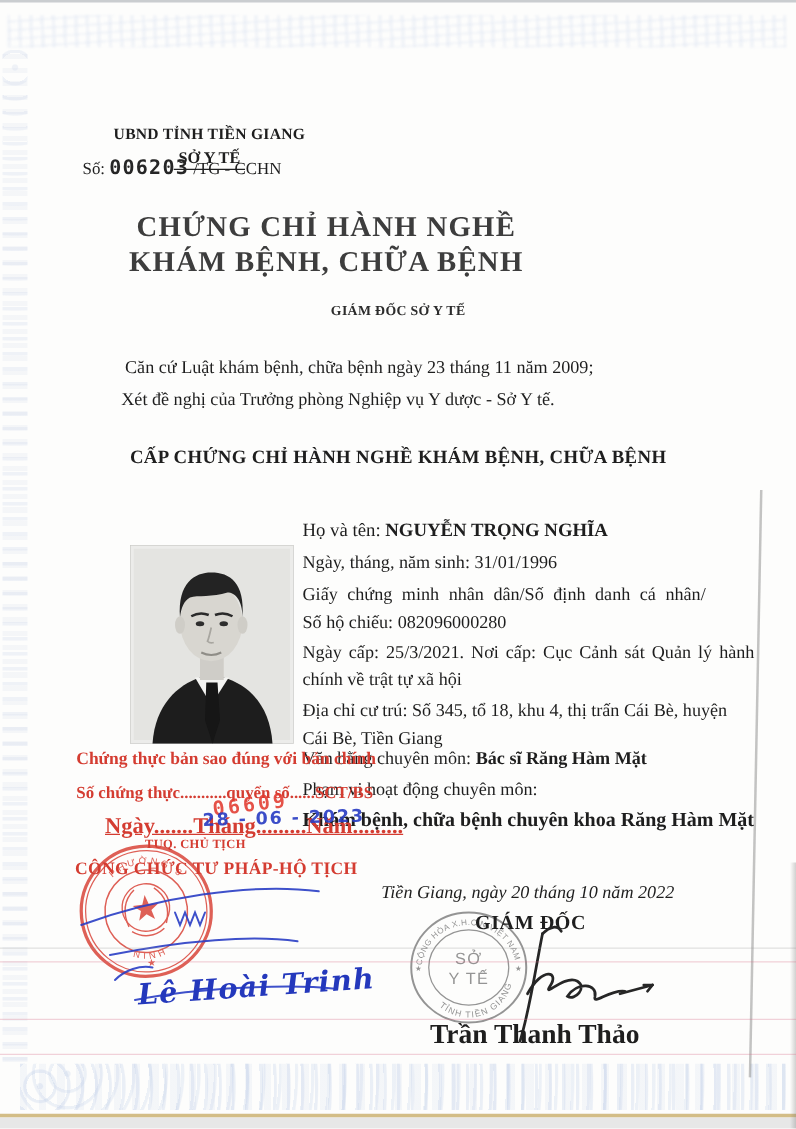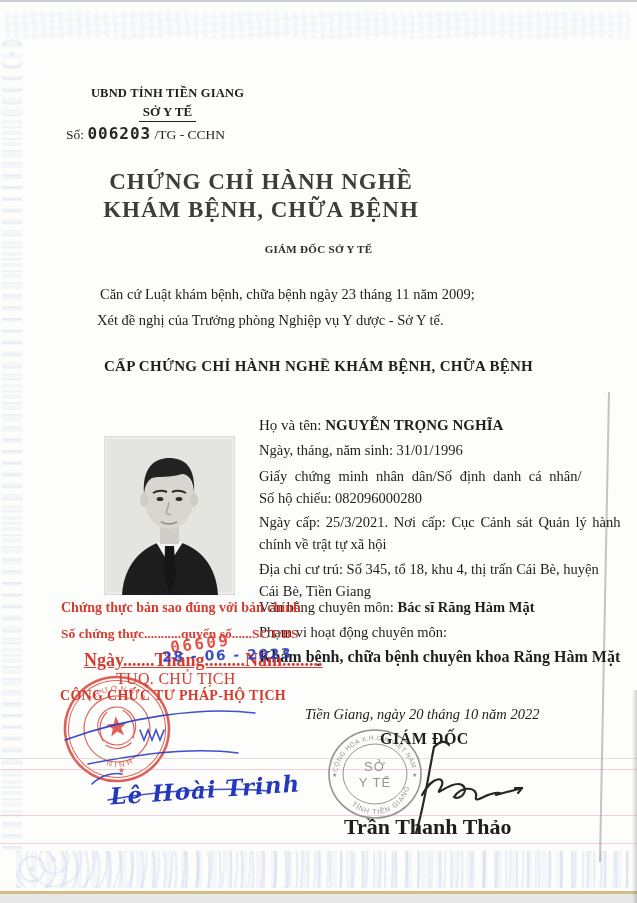--- a/index.html
+++ b/index.html
@@ -22,45 +22,45 @@
   .tan-line{position:absolute;left:0;top:891px;width:637px;height:3px;background:#d3bd86;}
   .below-page{position:absolute;left:0;top:894px;width:637px;height:9px;background:#e7e7e7;}
   .crease{position:absolute;left:608px;top:392px;width:1.5px;height:470px;background:rgba(115,115,115,.42);
           transform:rotate(1.1deg);transform-origin:top center;}
   .right-shadow{position:absolute;right:0;top:690px;width:5px;height:213px;
           background:linear-gradient(to left, rgba(120,120,120,.35), transparent);}
   .scanline{position:absolute;left:0;width:637px;height:1px;z-index:40;}
   .scan-pink{background:rgba(214,110,135,.30);}
   .scan-gray{background:rgba(150,150,150,.28);}
   
-  .hdr-left{left:70px;top:86px;width:195px;z-index:10;}
+  .hdr-left{left:70px;top:100px;width:195px;z-index:10;}
   .hdr-left .l1{font-weight:bold;font-size:12.5px;letter-spacing:.2px;}
   .hdr-left .l2{font-weight:bold;font-size:13px;display:inline-block;border-bottom:1.4px solid #222;padding:1px 4px 1px 4px;margin-top:2px;}
   .hdr-num{left:66px;top:124px;font-size:13.5px;z-index:10;}
   .hdr-num .num{font-family:"DejaVu Sans Mono", monospace;font-weight:bold;font-size:16px;letter-spacing:1px;color:#262626;}
   .hdr-right{left:250px;top:84px;width:345px;z-index:10;}
   .hdr-right .l1{font-weight:bold;font-size:14px;letter-spacing:.2px;}
   .hdr-right .l2{font-weight:bold;font-size:15.5px;display:inline-block;border-bottom:1.5px solid #222;padding:0 6px 2px 6px;margin-top:3px;}
   
   .doc-title{left:0;top:168px;width:522px;z-index:10;color:#3d3d3d;font-weight:bold;font-size:23px;line-height:28px;letter-spacing:1px;}
   .issuer{left:0;top:243px;width:637px;z-index:10;font-weight:bold;font-size:11px;letter-spacing:.3px;color:#2c2c2c;}
   .legal1{left:100px;top:286px;font-size:14.5px;z-index:10;}
   .legal2{left:97px;top:312px;font-size:14.5px;z-index:10;}
   .decision{left:0;top:358px;width:637px;z-index:10;font-weight:bold;font-size:15px;letter-spacing:.3px;}
   
   .photo{left:104px;top:436px;width:131px;height:159px;z-index:10;}
   
-  .dl{left:259px;font-size:14.5px;z-index:10;}
+  .dl{left:242px;font-size:14.5px;z-index:10;}
   .b{font-weight:bold;}
   
   .red{color:#d43c31;z-index:26;}
   .n1{left:61px;top:600px;font-weight:bold;font-size:14px;}
   .n2{left:61px;top:626px;font-weight:bold;font-size:13.5px;}
   .n3{left:84px;top:650px;font-weight:bold;font-size:18px;text-decoration:underline;}
-  .n4{left:116px;top:670px;font-weight:normal;font-size:16px;letter-spacing:.3px;}
+  .n4{left:116px;top:670px;font-weight:bold;font-size:10px;letter-spacing:.3px;}
   .n5{left:60px;top:688px;font-weight:bold;font-size:14px;letter-spacing:.3px;}
   .stamp-num{left:170px;top:634px;z-index:27;font-family:"DejaVu Sans Mono", monospace;font-weight:bold;
              font-size:16px;letter-spacing:2.5px;color:#e23b30;opacity:.88;transform:rotate(-7deg);}
   .date-stamp{left:162px;top:647px;z-index:28;font-family:"DejaVu Sans", sans-serif;font-weight:bold;
              font-size:14px;letter-spacing:1.5px;color:#2b3fc4;opacity:.92;transform:rotate(-1.5deg);}
   .red-seal{left:62px;top:674px;width:110px;height:110px;z-index:22;opacity:.85;transform:rotate(-6deg);}
   .blue-sig-svg{left:40px;top:660px;width:470px;height:160px;z-index:28;}
   .blue-name{left:110px;top:776px;z-index:29;font-family:"DejaVu Serif", serif;font-style:italic;font-weight:bold;
              font-size:23px;color:#2438bc;letter-spacing:1px;transform:rotate(-4deg);}
   

